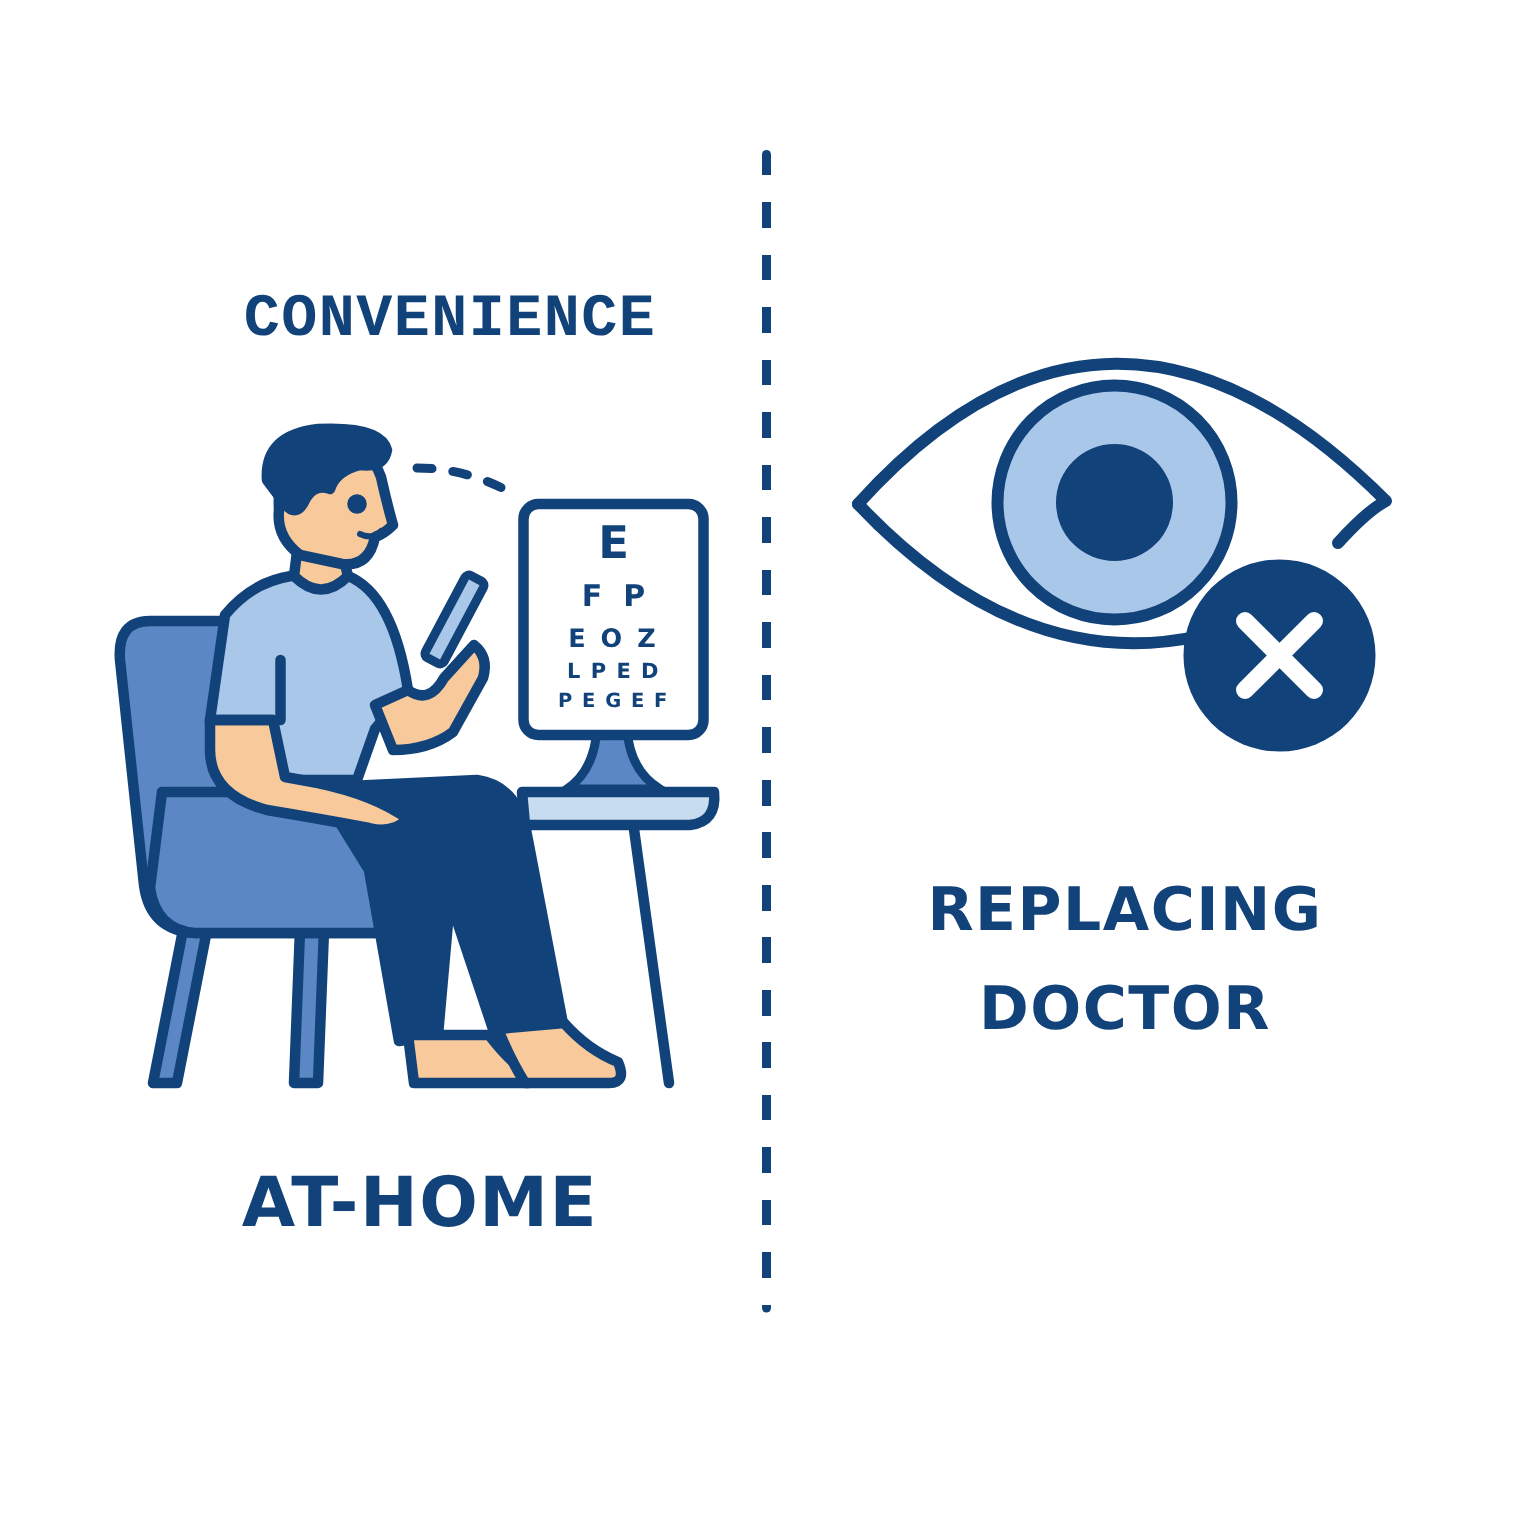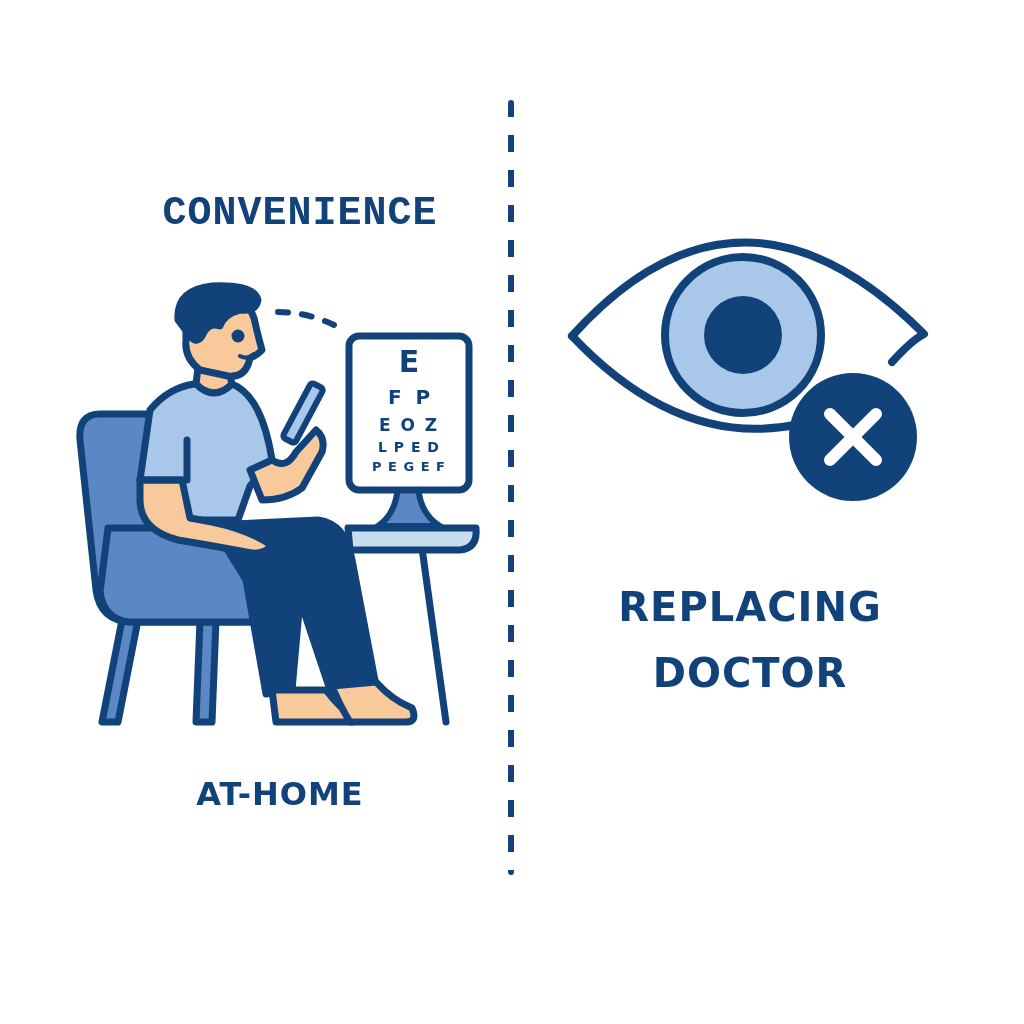--- a/index.html
+++ b/index.html
@@ -6,21 +6,21 @@
   body {
     width: 1024px; height: 1024px; background: #ffffff;
     position: relative; overflow: hidden;
     font-family: "DejaVu Sans", "Liberation Sans", sans-serif;
   }
   .label {
     position: absolute; color: #12427a; font-weight: bold;
     letter-spacing: 1px; text-align: center; line-height: 1;
   }
   #lbl-convenience { left: 110px; top: 194px; width: 380px; font-size: 40px; font-family: Liberation Mono, monospace; }
-  #lbl-athome { left: 130px; top: 778px; width: 300px; font-size: 32px; }
+  #lbl-athome { left: 130px; top: 778px; width: 300px; font-size: 46px; }
   #lbl-replacing { left: 560px; top: 557px; width: 380px; font-size: 40px; line-height: 66px; margin-top: 17px; }
   .divider {
     position: absolute; left: 508px; top: 100px; width: 6px; height: 775px;
     background: repeating-linear-gradient(to bottom, #12427a 0 17px, transparent 17px 35px);
     border-radius: 3px;
   }
   svg.illus { position: absolute; left: 0; top: 0; }
   .chart-text { font-family: "DejaVu Sans", sans-serif; font-weight: bold; fill: #12427a; }
 </style>
 </head>

